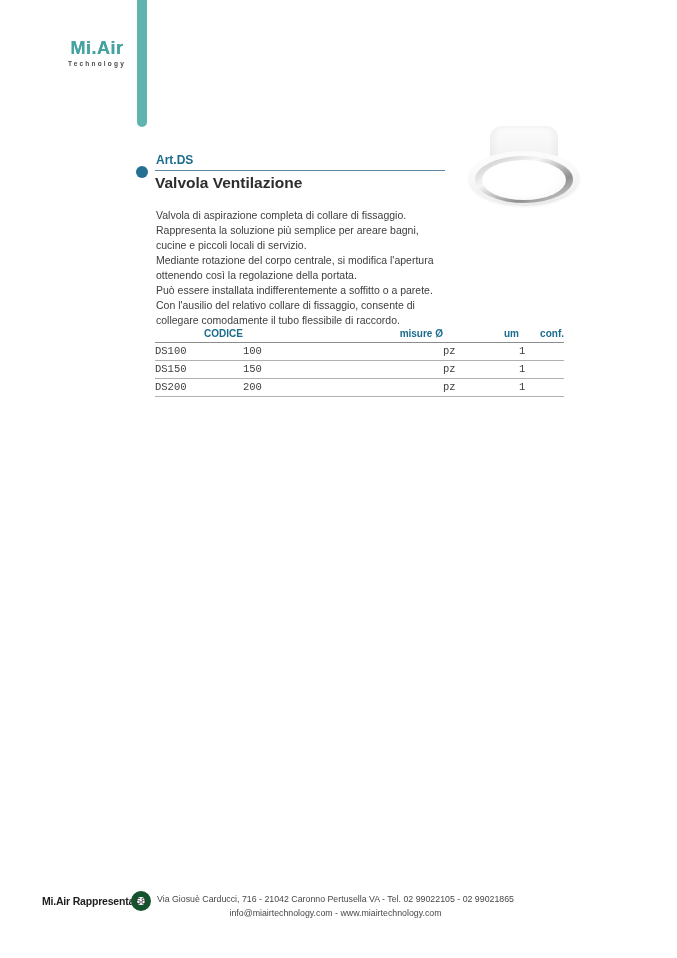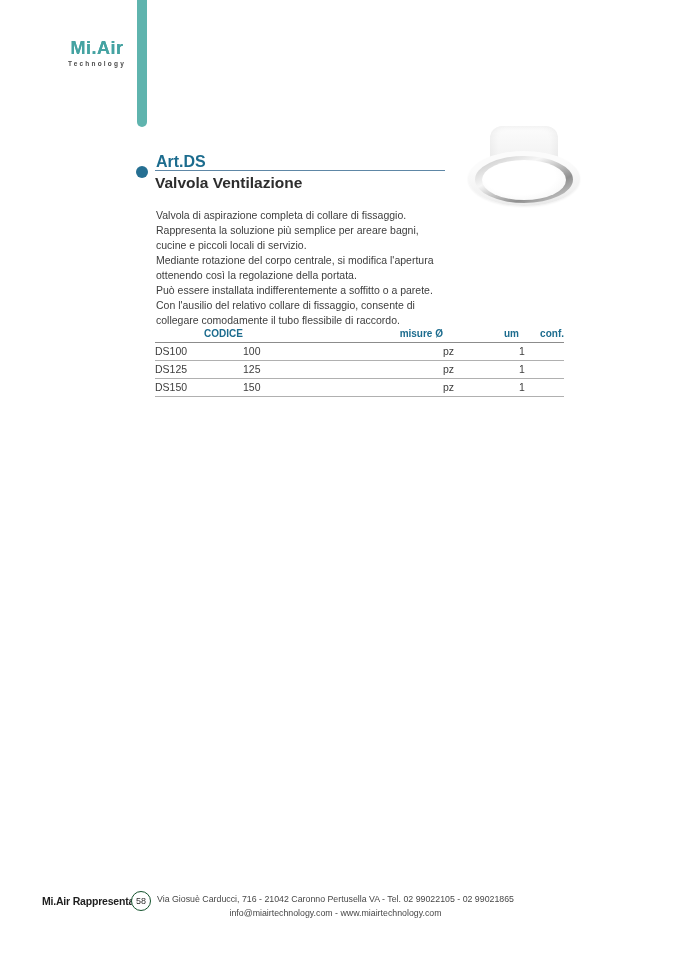--- a/index.html
+++ b/index.html
@@ -86,21 +86,21 @@
   .section-dot {
     position: absolute;
     left: 136px; top: 166px;
     width: 12px; height: 12px;
     border-radius: 50%;
     background: #256f92;
   }
   .art-label {
     position: absolute;
     left: 156px; top: 153px;
-    font-size: 16px;
+    font-size: 12px;
     font-weight: bold;
     color: #1c6c8e;
   }
   .art-rule {
     position: absolute;
     left: 155px; top: 170px;
     width: 290px; height: 1px;
     background: #5e87a6;
   }
   .product-title {
@@ -141,20 +141,21 @@
     color: #1c6c8e;
     padding: 1px 0 3px 0;
     border-bottom: 1.5px solid #8c8c8c;
   }
   .spec-table th.num, .spec-table td.num { }
   .spec-table td {
     font-size: 10.5px;
     color: #3d3d3d;
     padding: 2px 0 3px 0;
     border-bottom: 1.2px solid #b0b0b0;
+    font-family: Liberation Mono, monospace;
   }
 
   
   .footer-brand {
     position: absolute;
     left: 42px; top: 895px;
     font-size: 10.5px;
     font-weight: bold;
     color: #1e1e1e;
     letter-spacing: -0.2px;
@@ -163,21 +164,21 @@
   .footer-brand .suffix {
     font-size: 7.5px;
     font-weight: normal;
     color: #3a3a3a;
     margin-left: 2px;
   }
   .page-badge {
     position: absolute;
     left: 131px; top: 891px;
     width: 20px; height: 20px;
-    border: 1px solid #14532d;
+    border: 6px solid #14532d;
     border-radius: 50%;
     display: flex; align-items: center; justify-content: center;
     font-size: 9px;
     color: #2e2e2e;
     background: #ffffff;
   }
   .footer-address {
     position: absolute;
     left: 157px; top: 893px;
     font-size: 8.8px;
@@ -235,31 +236,31 @@
       </tr>
     </thead>
     <tbody>
       <tr>
         <td>DS100</td>
         <td>100</td>
         <td>pz</td>
         <td class="num">1</td>
       </tr>
       <tr>
-        <td>DS125</td>
-        <td>125</td>
-        <td>pz</td>
-        <td class="num">1</td>
-      </tr>
-      <tr>
         <td>DS150</td>
         <td>150</td>
         <td>pz</td>
         <td class="num">1</td>
       </tr>
+      <tr>
+        <td>DS200</td>
+        <td>200</td>
+        <td>pz</td>
+        <td class="num">1</td>
+      </tr>
     </tbody>
   </table>
 
   <div class="footer-brand">
     <span>Mi.Air Rappresenta</span><span class="suffix">srl</span>
   </div>
 
   <div class="page-badge">
     <span>58</span>
   </div>

